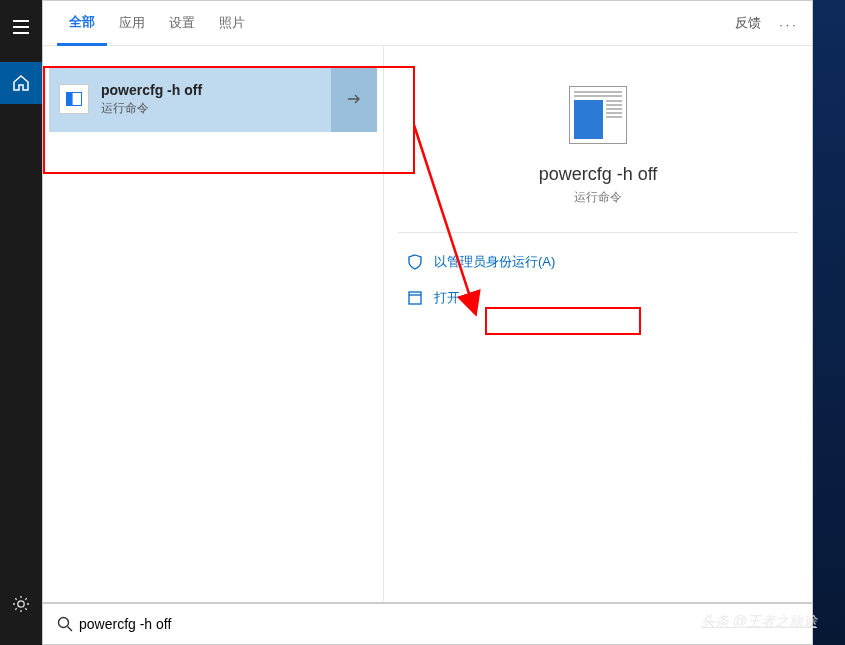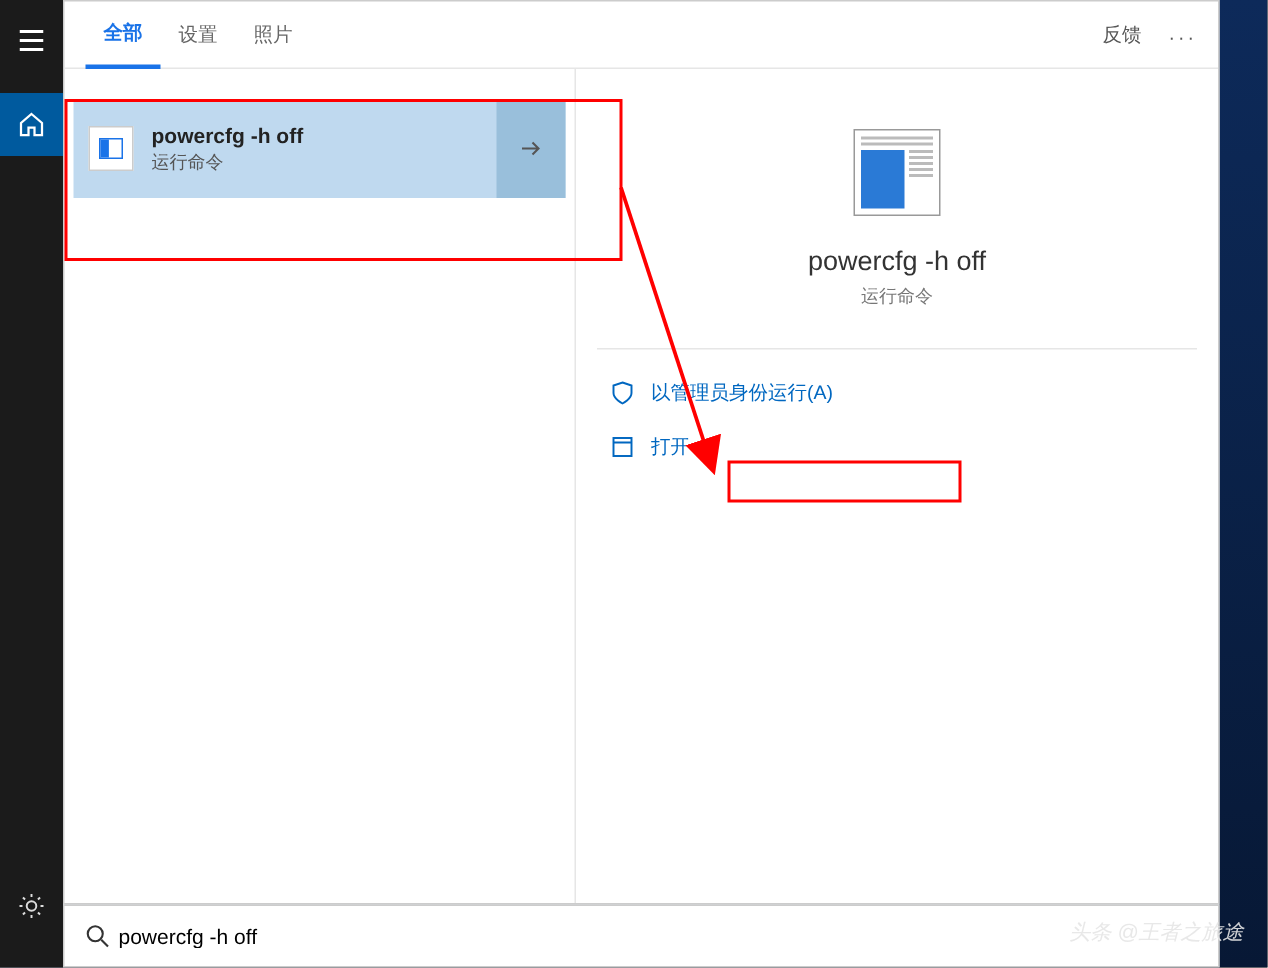--- a/index.html
+++ b/index.html
@@ -53,21 +53,21 @@
     .action { display: flex; align-items: center; gap: 10px; height: 30px; padding: 0 4px; color: #0067c0; cursor: pointer; font-size: 13px; }
     .action .aicon { width: 18px; display: flex; justify-content: center; color: #0067c0; }
 
     .hl-admin { position: absolute; border: 2px solid #ff0000; pointer-events: none; box-sizing: content-box; }
 
     .searchbar { position: absolute; left: 42px; bottom: 0; width: 771px; height: 42px; background: #fff; border: 1px solid #ccc; display: flex; align-items: center; padding: 0 8px; }
     .searchbar .sicon { width: 28px; display: flex; justify-content: center; color: #444; }
     .searchbar input { border: none; outline: none; flex: 1; font-size: 14px; font-family: inherit; background: transparent; }
 
     .arrow-line { position: absolute; z-index: 40; pointer-events: none; }
-    .watermark { position: absolute; right: 16px; bottom: 14px; font-size: 14px; color: #e6e6e6; opacity: 0.9; z-index: 50; font-style: italic; }
+    .watermark { position: absolute; right: 28px; bottom: 14px; font-size: 14px; color: #e6e6e6; opacity: 0.9; z-index: 50; font-style: italic; text-decoration: underline; }
 
     svg { display: block; }
   </style>
 </head>
 <body>
 
 <div class="desktop">
 
   <div class="sidebar">
     <div class="sidebar-btn">
@@ -85,20 +85,21 @@
       <svg width="18" height="18" viewBox="0 0 18 18">
           <circle cx="9" cy="9" r="3.2" fill="none" stroke="#ddd" stroke-width="1.3"></circle>
           <path d="M9 1v2M9 15v2M1 9h2M15 9h2M3.3 3.3l1.4 1.4M13.3 13.3l1.4 1.4M14.7 3.3l-1.4 1.4M4.7 13.3l-1.4 1.4" stroke="#ddd" stroke-width="1.3"></path>
         </svg>
     </div>
   </div>
 
   <div class="panel">
     <div class="tabs">
       <div class="tab active">全部</div>
+      <div class="tab">应用</div>
       <div class="tab">设置</div>
       <div class="tab">照片</div>
       <div class="tabs-spacer"></div>
       <div class="tabs-right">
         <span>反馈</span>
         <span class="ellipsis">···</span>
       </div>
     </div>
 
     <div class="content">

